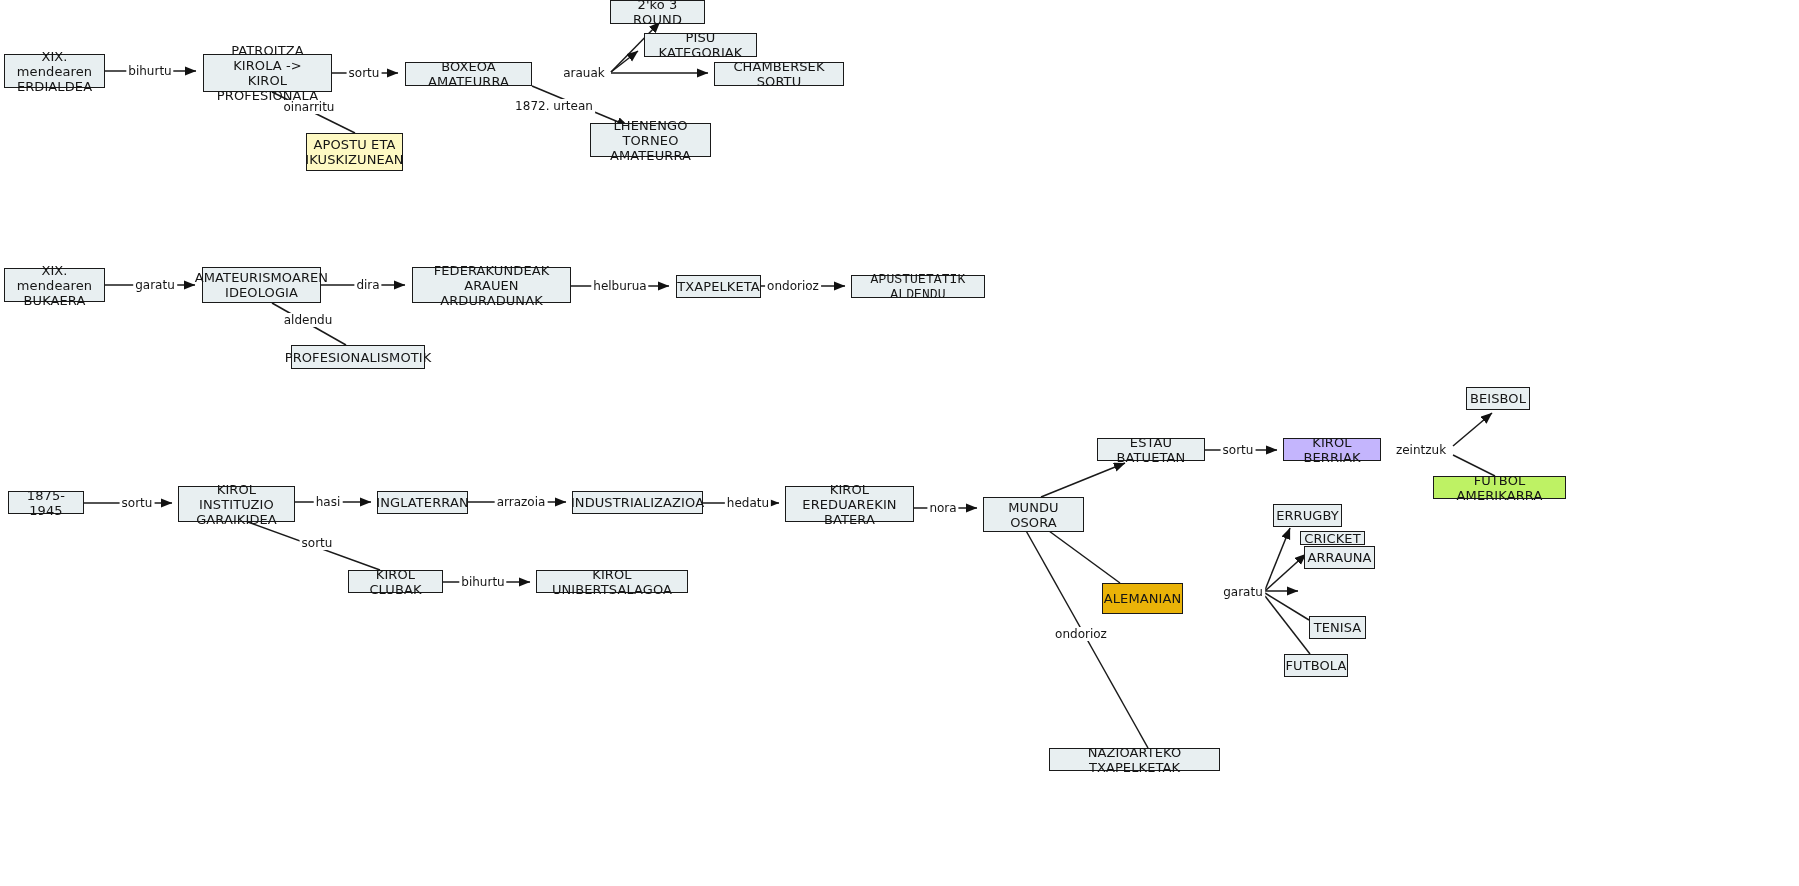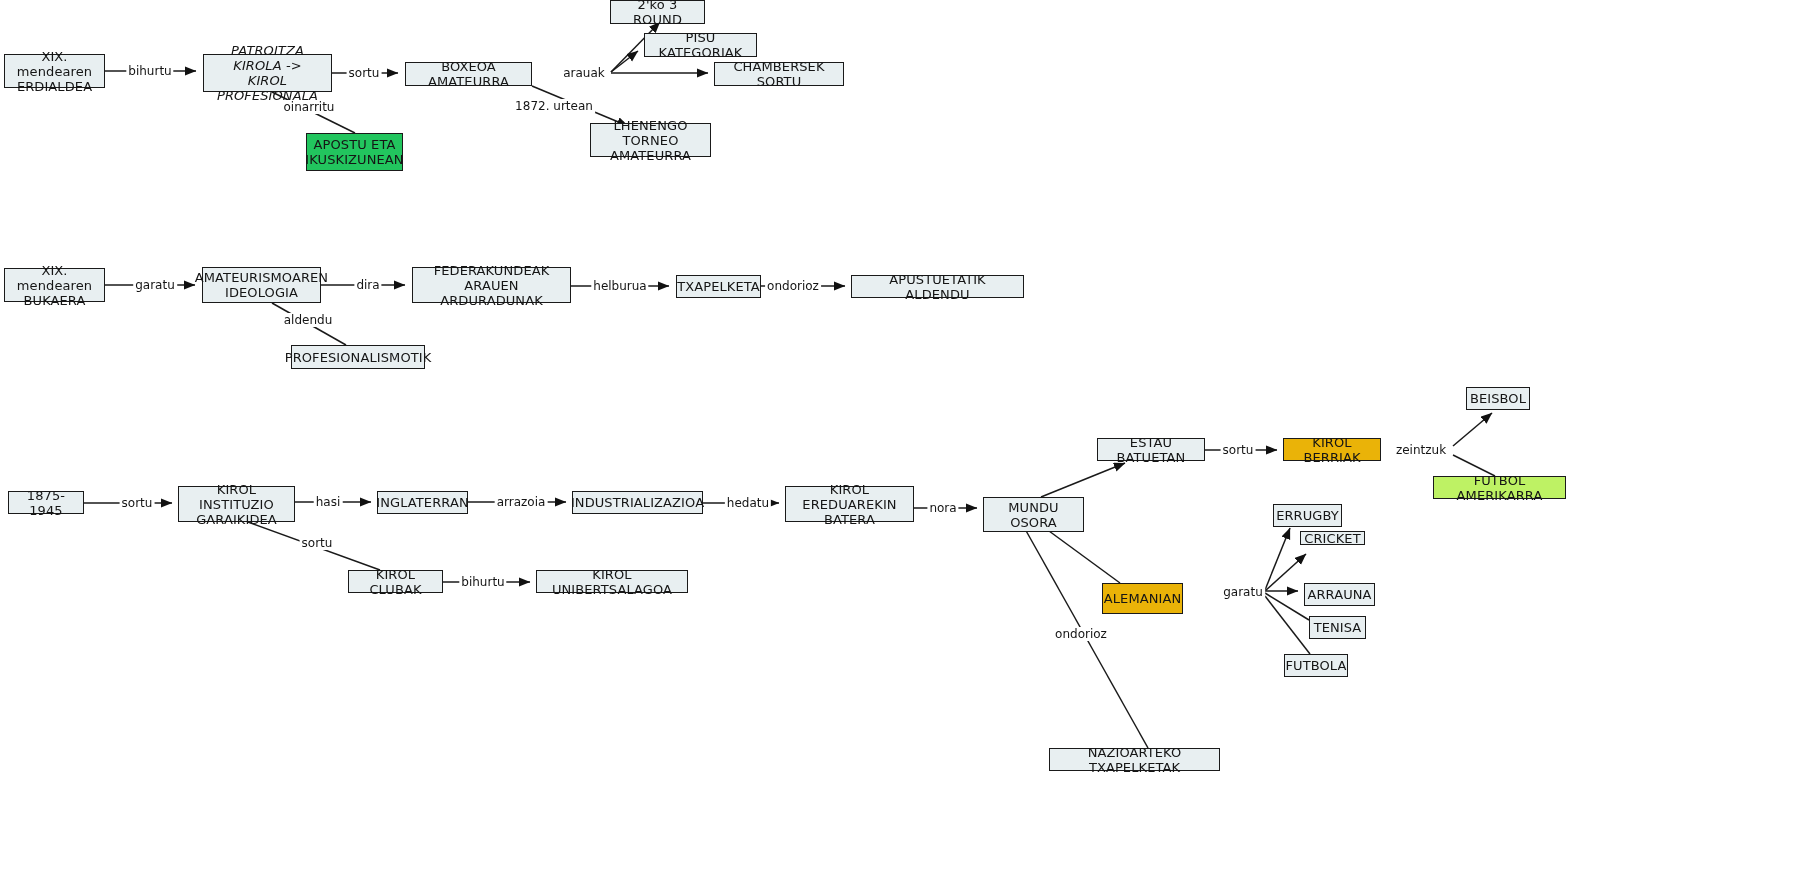--- a/index.html
+++ b/index.html
@@ -94,57 +94,57 @@
         <path d="M 1265 591 L 1306 554" fill="none" stroke="#1a1a1a" stroke-width="1.5" marker-end="url(#arrowhead)"></path>
         <path d="M 1265 591 L 1298 591" fill="none" stroke="#1a1a1a" stroke-width="1.5" marker-end="url(#arrowhead)"></path>
         <path d="M 1265 593 L 1309 620" fill="none" stroke="#1a1a1a" stroke-width="1.5"></path>
         <path d="M 1265 596 L 1310 654" fill="none" stroke="#1a1a1a" stroke-width="1.5"></path>
         <path d="M 1020 520 L 1148 748" fill="none" stroke="#1a1a1a" stroke-width="1.5"></path>
       </g>
   </svg>
   <div id="node-layer">
       <div class="node" style="left: 4px; top: 54px; width: 101px; height: 34px; background: rgb(232, 239, 241); border-color: rgb(26, 26, 26);">XIX. mendearen
 ERDIALDEA</div>
-      <div class="node" style="left: 203px; top: 54px; width: 129px; height: 38px; background: rgb(232, 239, 241); border-color: rgb(26, 26, 26); font-style: italic;">PATROITZA KIROLA -&gt;
+      <div class="node" style="left: 203px; top: 54px; width: 129px; height: 38px; background: rgb(232, 239, 241); border-color: rgb(26, 26, 26);">PATROITZA KIROLA -&gt;
 KIROL PROFESIONALA</div>
-      <div class="node" style="left: 306px; top: 133px; width: 97px; height: 38px; background: #22c55e; border-color: rgb(26, 26, 26);">APOSTU ETA
+      <div class="node" style="left: 306px; top: 133px; width: 97px; height: 38px; background: #fef9c3; border-color: rgb(26, 26, 26);">APOSTU ETA
 IKUSKIZUNEAN</div>
       <div class="node" style="left: 405px; top: 62px; width: 127px; height: 24px; background: rgb(232, 239, 241); border-color: rgb(26, 26, 26);">BOXEOA AMATEURRA</div>
       <div class="node" style="left: 610px; top: 0px; width: 95px; height: 24px; background: rgb(232, 239, 241); border-color: rgb(26, 26, 26);">2'ko 3 ROUND</div>
       <div class="node" style="left: 644px; top: 33px; width: 113px; height: 24px; background: rgb(232, 239, 241); border-color: rgb(26, 26, 26);">PISU KATEGORIAK</div>
       <div class="node" style="left: 714px; top: 62px; width: 130px; height: 24px; background: rgb(232, 239, 241); border-color: rgb(26, 26, 26);">CHAMBERSEK SORTU</div>
       <div class="node" style="left: 590px; top: 123px; width: 121px; height: 34px; background: rgb(232, 239, 241); border-color: rgb(26, 26, 26);">LHENENGO TORNEO
 AMATEURRA</div>
       <div class="node" style="left: 4px; top: 268px; width: 101px; height: 34px; background: rgb(232, 239, 241); border-color: rgb(26, 26, 26);">XIX. mendearen
 BUKAERA</div>
       <div class="node" style="left: 202px; top: 267px; width: 119px; height: 36px; background: rgb(232, 239, 241); border-color: rgb(26, 26, 26);">AMATEURISMOAREN
 IDEOLOGIA</div>
       <div class="node" style="left: 291px; top: 345px; width: 134px; height: 24px; background: rgb(232, 239, 241); border-color: rgb(26, 26, 26);">PROFESIONALISMOTIK</div>
       <div class="node" style="left: 412px; top: 267px; width: 159px; height: 36px; background: rgb(232, 239, 241); border-color: rgb(26, 26, 26);">FEDERAKUNDEAK ARAUEN
 ARDURADUNAK</div>
       <div class="node" style="left: 676px; top: 275px; width: 85px; height: 23px; background: rgb(232, 239, 241); border-color: rgb(26, 26, 26);">TXAPELKETA</div>
-      <div class="node" style="left: 851px; top: 275px; width: 173px; height: 23px; background: rgb(232, 239, 241); border-color: rgb(26, 26, 26);">APUSTUETATIK ALDENDU</div>
+      <div class="node" style="left: 851px; top: 275px; width: 134px; height: 23px; background: rgb(232, 239, 241); border-color: rgb(26, 26, 26); font-family: Liberation Mono, monospace;">APUSTUETATIK ALDENDU</div>
       <div class="node" style="left: 8px; top: 491px; width: 76px; height: 23px; background: rgb(232, 239, 241); border-color: rgb(26, 26, 26);">1875-1945</div>
       <div class="node" style="left: 178px; top: 486px; width: 117px; height: 36px; background: rgb(232, 239, 241); border-color: rgb(26, 26, 26);">KIROL INSTITUZIO
 GARAIKIDEA</div>
       <div class="node" style="left: 348px; top: 570px; width: 95px; height: 23px; background: rgb(232, 239, 241); border-color: rgb(26, 26, 26);">KIROL CLUBAK</div>
       <div class="node" style="left: 536px; top: 570px; width: 152px; height: 23px; background: rgb(232, 239, 241); border-color: rgb(26, 26, 26);">KIROL UNIBERTSALAGOA</div>
       <div class="node" style="left: 377px; top: 491px; width: 91px; height: 23px; background: rgb(232, 239, 241); border-color: rgb(26, 26, 26);">INGLATERRAN</div>
       <div class="node" style="left: 572px; top: 491px; width: 131px; height: 23px; background: rgb(232, 239, 241); border-color: rgb(26, 26, 26);">INDUSTRIALIZAZIOA</div>
       <div class="node" style="left: 785px; top: 486px; width: 129px; height: 36px; background: rgb(232, 239, 241); border-color: rgb(26, 26, 26);">KIROL EREDUAREKIN
 BATERA</div>
       <div class="node" style="left: 983px; top: 497px; width: 101px; height: 35px; background: rgb(232, 239, 241); border-color: rgb(26, 26, 26);">MUNDU OSORA</div>
       <div class="node" style="left: 1097px; top: 438px; width: 108px; height: 23px; background: rgb(232, 239, 241); border-color: rgb(26, 26, 26);">ESTAU BATUETAN</div>
-      <div class="node" style="left: 1283px; top: 438px; width: 98px; height: 23px; background: #eab308; border-color: rgb(26, 26, 26);">KIROL BERRIAK</div>
+      <div class="node" style="left: 1283px; top: 438px; width: 98px; height: 23px; background: #c4b5fd; border-color: rgb(26, 26, 26);">KIROL BERRIAK</div>
       <div class="node" style="left: 1466px; top: 387px; width: 64px; height: 23px; background: rgb(232, 239, 241); border-color: rgb(26, 26, 26);">BEISBOL</div>
       <div class="node" style="left: 1433px; top: 476px; width: 133px; height: 23px; background: #bef264; border-color: rgb(26, 26, 26);">FUTBOL AMERIKARRA</div>
       <div class="node" style="left: 1102px; top: 583px; width: 81px; height: 31px; background: #eab308; border-color: rgb(26, 26, 26);">ALEMANIAN</div>
       <div class="node" style="left: 1273px; top: 504px; width: 69px; height: 23px; background: rgb(232, 239, 241); border-color: rgb(26, 26, 26);">ERRUGBY</div>
       <div class="node" style="left: 1300px; top: 531px; width: 65px; height: 14px; background: rgb(232, 239, 241); border-color: rgb(26, 26, 26);">CRICKET</div>
-      <div class="node" style="left: 1304px; top: 583px; width: 71px; height: 23px; background: rgb(232, 239, 241); border-color: rgb(26, 26, 26);">ARRAUNA</div>
+      <div class="node" style="left: 1304px; top: 546px; width: 71px; height: 23px; background: rgb(232, 239, 241); border-color: rgb(26, 26, 26);">ARRAUNA</div>
       <div class="node" style="left: 1309px; top: 616px; width: 57px; height: 23px; background: rgb(232, 239, 241); border-color: rgb(26, 26, 26);">TENISA</div>
       <div class="node" style="left: 1284px; top: 654px; width: 64px; height: 23px; background: rgb(232, 239, 241); border-color: rgb(26, 26, 26);">FUTBOLA</div>
       <div class="node" style="left: 1049px; top: 748px; width: 171px; height: 23px; background: rgb(232, 239, 241); border-color: rgb(26, 26, 26);">NAZIOARTEKO TXAPELKETAK</div>
     </div>
   <div id="label-layer">
       <div class="edge-label" style="left: 150px; top: 71px;">bihurtu</div>
       <div class="edge-label" style="left: 364px; top: 73px;">sortu</div>
       <div class="edge-label" style="left: 309px; top: 107px;">oinarritu</div>
       <div class="edge-label" style="left: 584px; top: 73px;">arauak</div>
       <div class="edge-label" style="left: 554px; top: 106px;">1872. urtean</div>

